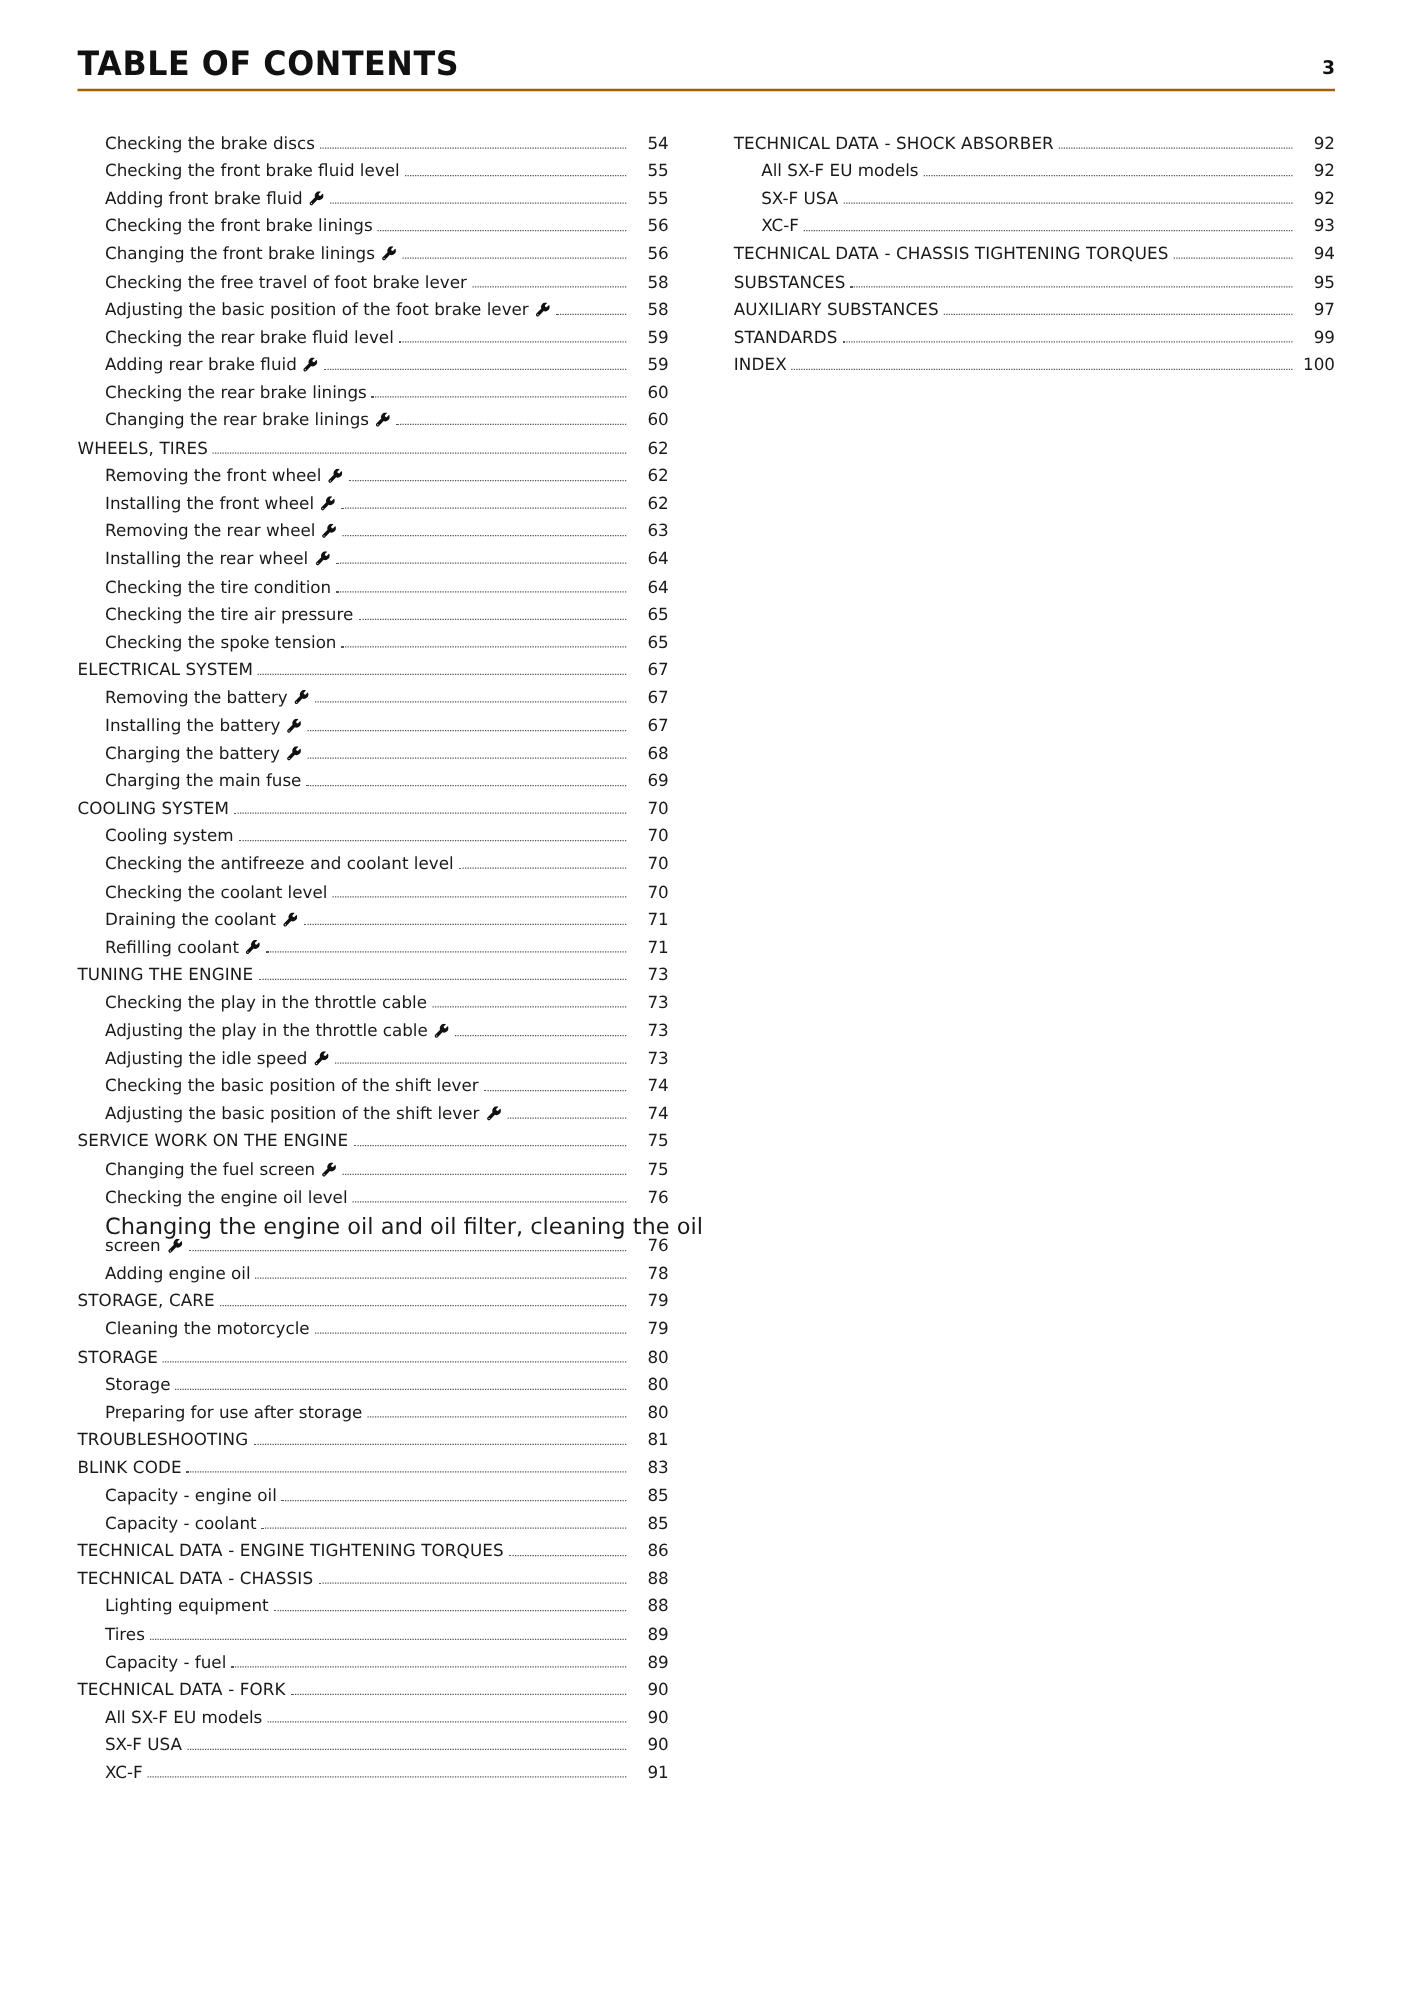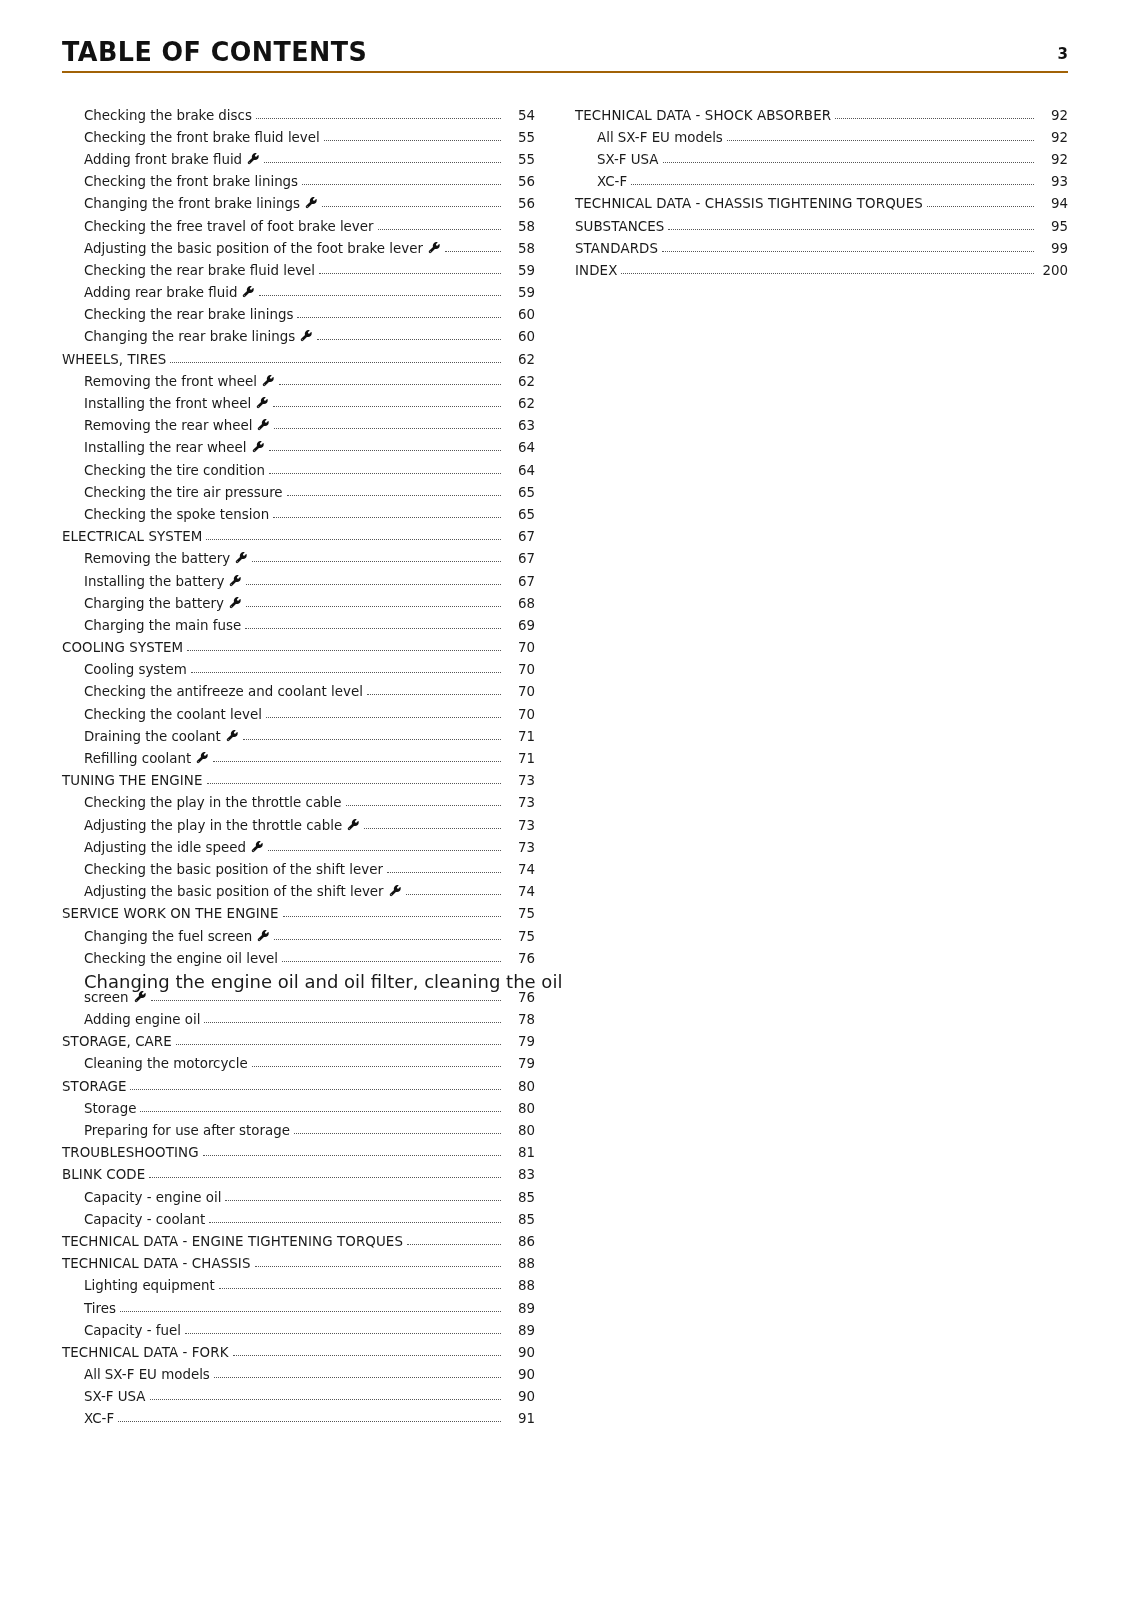--- a/index.html
+++ b/index.html
@@ -49,21 +49,21 @@
     color: #111;
     padding-bottom: 2px;
   }
   
   .columns {
     position: absolute;
     left: 62px;
     top: 104px;
     width: 1006px;
     display: flex;
-    gap: 4px;
+    gap: 16px;
   }
   .col {
     width: 503px;
     box-sizing: border-box;
   }
   .col.left { padding-right: 30px; }
   .col.right { padding-left: 6px; }
 
   .toc-entry {
     display: flex;
@@ -551,25 +551,30 @@
           <span class="toc-text">TECHNICAL DATA - CHASSIS TIGHTENING TORQUES</span>
           <span class="toc-dots"></span>
           <span class="toc-page">94</span>
         </div>
         <div class="toc-entry lvl1">
           <span class="toc-text">SUBSTANCES</span>
           <span class="toc-dots"></span>
           <span class="toc-page">95</span>
         </div>
         <div class="toc-entry lvl1">
+          <span class="toc-text">AUXILIARY SUBSTANCES</span>
+          <span class="toc-dots"></span>
+          <span class="toc-page">97</span>
+        </div>
+        <div class="toc-entry lvl1">
           <span class="toc-text">STANDARDS</span>
           <span class="toc-dots"></span>
           <span class="toc-page">99</span>
         </div>
         <div class="toc-entry lvl1">
           <span class="toc-text">INDEX</span>
           <span class="toc-dots"></span>
-          <span class="toc-page">200</span>
+          <span class="toc-page">100</span>
         </div>
       </div>
   </div>
 
 </div>
 
 </body></html>

